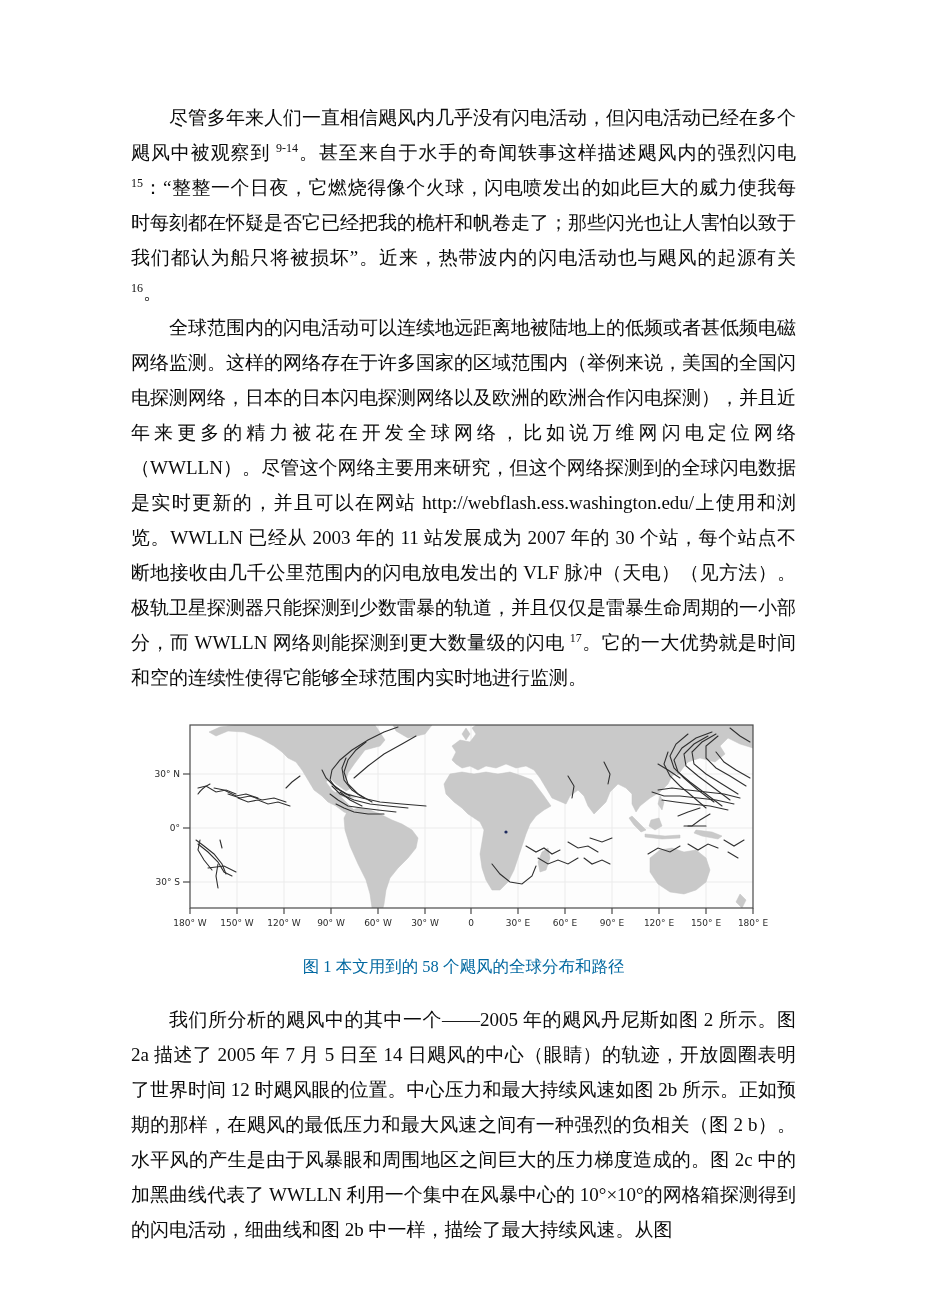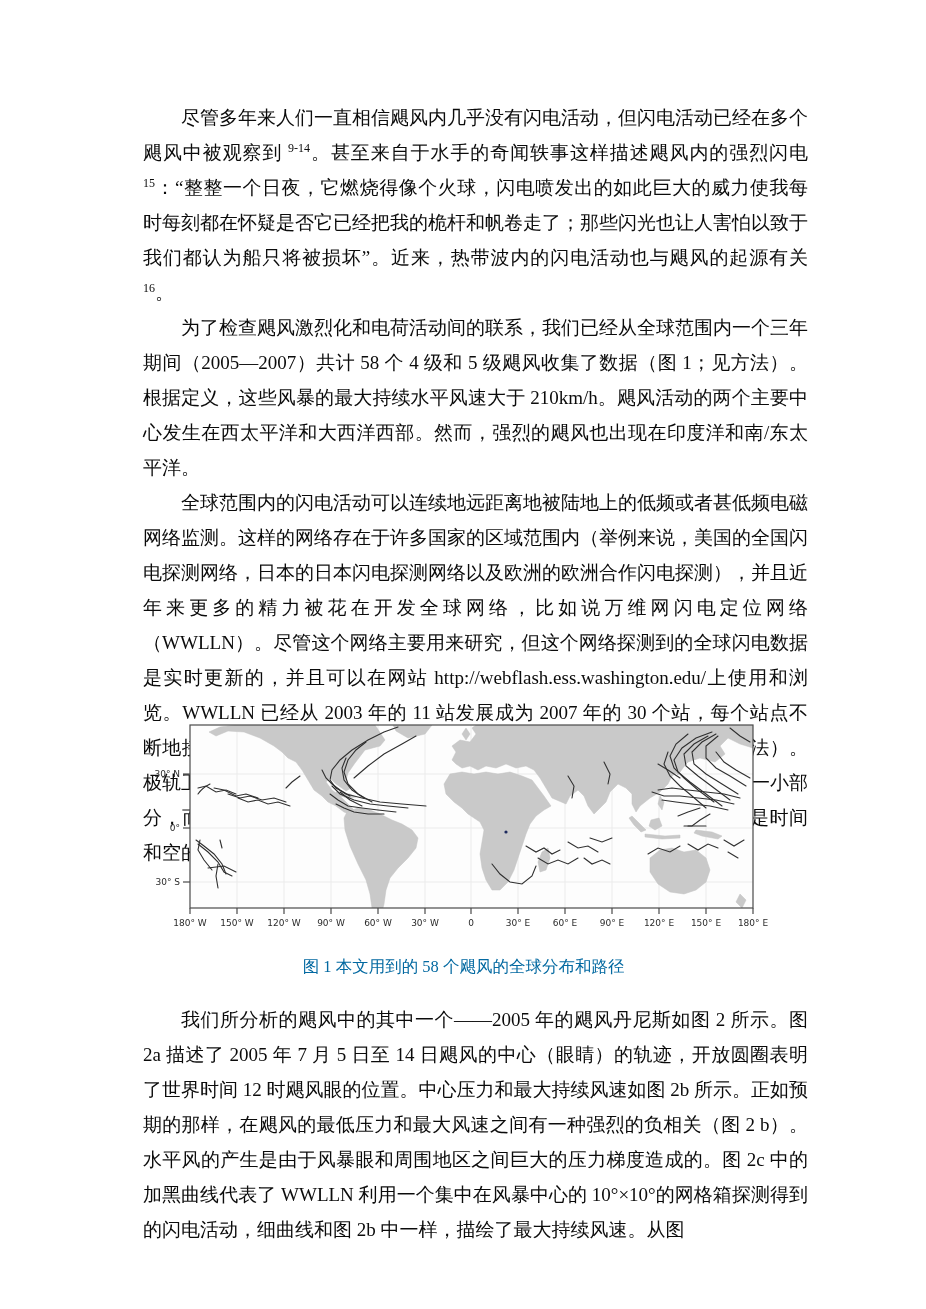--- a/index.html
+++ b/index.html
@@ -2,21 +2,21 @@
 <html><head>
 <meta charset="utf-8">
 <style>
   html,body{margin:0;padding:0;}
   body{
     width:926px;height:1309px;position:relative;background:#ffffff;
     font-family:"Liberation Serif","DejaVu Serif",serif;
     color:#0b0b0b;overflow:hidden;
   }
   .text-block{
-    position:absolute;left:143px;width:665px;
+    position:absolute;left:131px;width:665px;
     font-size:19px;line-height:35px;text-align:justify;
   }
   .para{margin:0;text-indent:2em;}
   .para sup{font-size:12px;line-height:0;}
   #block-top{top:100px;}
   #figure1{position:absolute;left:140px;top:718px;width:660px;height:232px;}
   #figure1 svg{display:block;}
   .fig-caption{
     position:absolute;left:131px;top:956px;width:665px;
     font-size:16.5px;text-align:center;color:#0369a1;
@@ -25,21 +25,20 @@
   .map-tick-label{
     font-family:"DejaVu Sans","Liberation Sans",sans-serif;
     font-size:9px;fill:#2a2a2a;
   }
 </style>
 </head>
 <body>
 
 <div id="block-top" class="text-block">
   <p class="para"><span>尽管多年来人们一直相信飓风内几乎没有闪电活动，但闪电活动已经在多个飓风中被观察到 </span><sup>9-14</sup><span>。甚至来自于水手的奇闻轶事这样描述飓风内的强烈闪电 </span><sup>15</sup><span>：“整整一个日夜，它燃烧得像个火球，闪电喷发出的如此巨大的威力使我每时每刻都在怀疑是否它已经把我的桅杆和帆卷走了；那些闪光也让人害怕以致于我们都认为船只将被损坏”。近来，热带波内的闪电活动也与飓风的起源有关 </span><sup>16</sup><span>。</span></p>
-  <p class="para"><span>为了检查飓风激烈化和电荷活动间的联系，我们已经从全球范围内一个三年期间（2005—2007）共计 58 个 4 级和 5 级飓风收集了数据（图 1；见方法）。根据定义，这些风暴的最大持续水平风速大于 210km/h。飓风活动的两个主要中心发生在西太平洋和大西洋西部。然而，强烈的飓风也出现在印度洋和南/东太平洋。</span></p>
   <p class="para"><span>全球范围内的闪电活动可以连续地远距离地被陆地上的低频或者甚低频电磁网络监测。这样的网络存在于许多国家的区域范围内（举例来说，美国的全国闪电探测网络，日本的日本闪电探测网络以及欧洲的欧洲合作闪电探测），并且近年来更多的精力被花在开发全球网络，比如说万维网闪电定位网络（WWLLN）。尽管这个网络主要用来研究，但这个网络探测到的全球闪电数据是实时更新的，并且可以在网站 </span><span>http://webflash.ess.washington.edu/</span><span>上使用和浏览。WWLLN 已经从 2003 年的 11 站发展成为 2007 年的 30 个站，每个站点不断地接收由几千公里范围内的闪电放电发出的 VLF 脉冲（天电）（见方法）。极轨卫星探测器只能探测到少数雷暴的轨道，并且仅仅是雷暴生命周期的一小部分，而 WWLLN 网络则能探测到更大数量级的闪电 </span><sup>17</sup><span>。它的一大优势就是时间和空的连续性使得它能够全球范围内实时地进行监测。</span></p>
 </div>
 
 <div id="figure1">
   <svg width="660" height="232" viewBox="0 0 660 232">
     <defs>
       <clipPath id="plotclip">
           <rect x="50" y="7" width="563" height="183"></rect>
         </clipPath>
     </defs>

